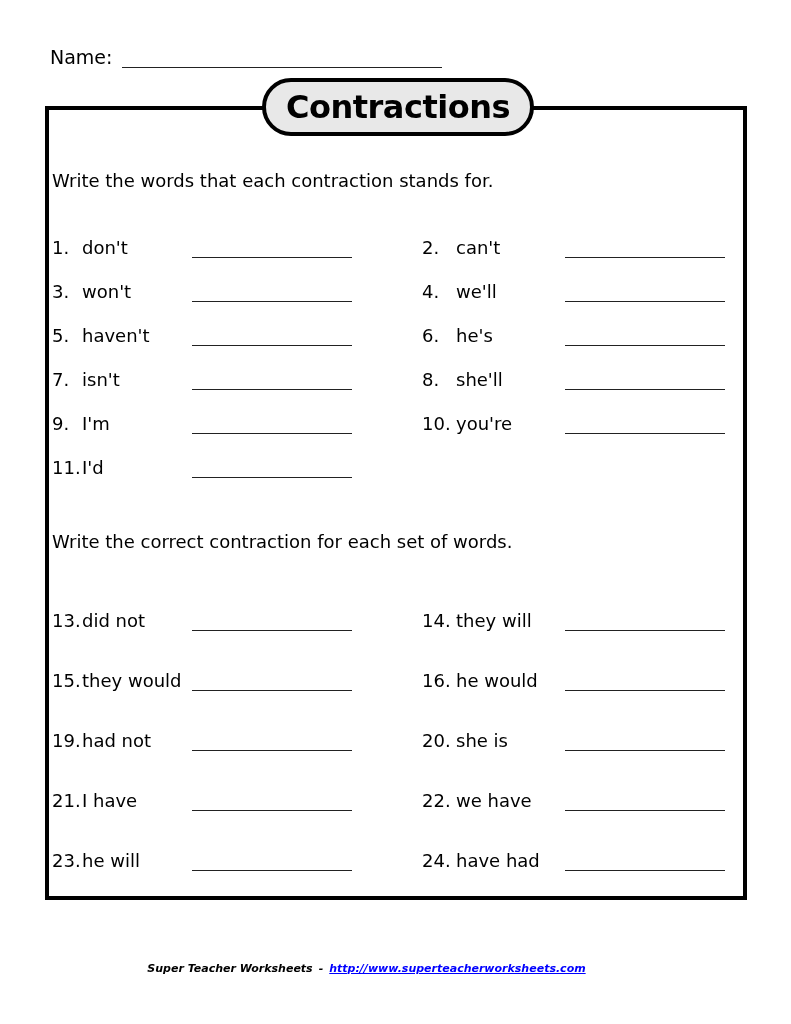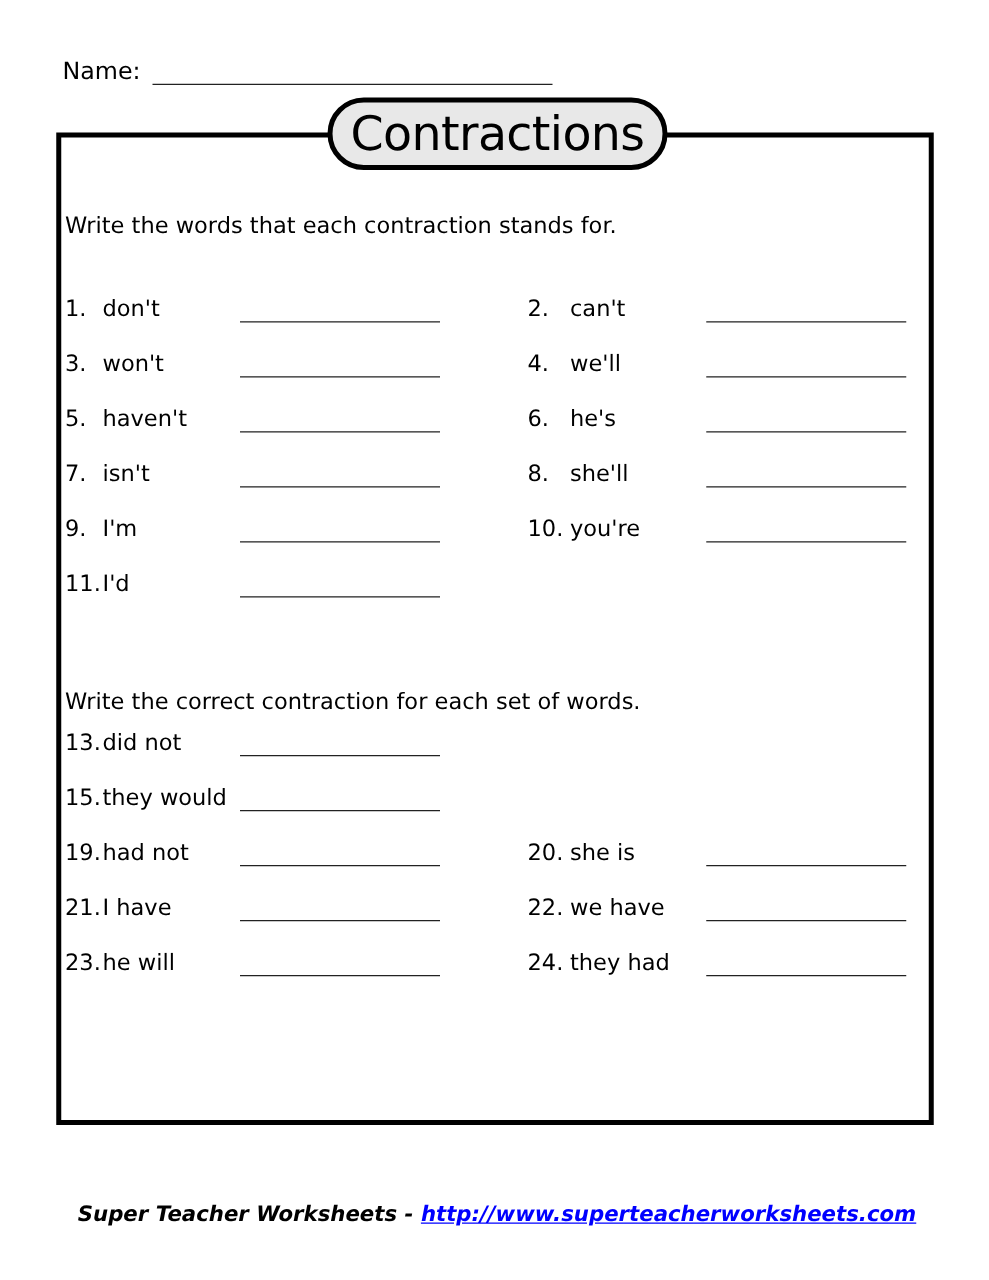--- a/index.html
+++ b/index.html
@@ -40,58 +40,58 @@
     position:absolute;left:262px;top:78px;
     width:272px;height:58px;
     background:var(--pill-fill);
     border:4px solid var(--ink);
     border-radius:31px;
     box-sizing:border-box;
     display:flex;align-items:center;justify-content:center;
     z-index:2;
   }
   .title-pill span{
-    font-size:38px;font-weight:normal;letter-spacing:-0.5px;
+    font-size:32px;font-weight:bold;letter-spacing:-0.5px;
   }
   
   .instruction{
     position:absolute;left:52px;
     font-size:18px;
     z-index:3;
   }
   #instruction-1{top:170px;}
-  #instruction-2{top:551px;}
+  #instruction-2{top:531px;}
   
   .items{
     position:absolute;left:52px;width:673px;
     display:flex;flex-direction:column;
     z-index:3;
   }
   #items-1{top:225px;}
-  #items-2{top:572px;}
+  #items-2{top:598px;gap:16px;}
   .row{display:flex;height:44px;}
   .item{display:flex;align-items:center;font-size:18px;}
   .item.left{width:300px;}
   .spacer{width:70px;}
   .item.right{width:303px;}
   .label{display:flex;align-items:center;}
   .item.left .label{min-width:140px;}
   .item.right .label{min-width:143px;}
   .num{display:inline-block;min-width:30px;}
   .item.right .num{min-width:34px;}
   .word{white-space:nowrap;padding-right:6px;}
   .blank{
     flex:1;height:0;align-self:center;
     border-bottom:1.5px solid var(--line);
     transform:translateY(10px);
   }
   
   .footer{
     position:absolute;left:0;top:962px;width:733px;
-    text-align:right;font-size:17px;
+    text-align:center;font-size:11px;
     font-style:italic;font-weight:bold;
   }
   .footer a{
     color:var(--link);text-decoration:underline;
     font-style:italic;font-weight:bold;
   }
   .footer .sep{padding:0 6px;}
 </style>
 </head>
 <body>
@@ -212,30 +212,44 @@
 <div class="items" id="items-2">
   <div class="row">
     <div class="item left">
       <span class="label">
           <span class="num">13.</span>
           <span class="word">did not</span>
         </span>
       <span class="blank"></span>
     </div>
     <div class="spacer"></div>
+    <div class="item right">
+      <span class="label">
+          <span class="num">14.</span>
+          <span class="word">they will</span>
+        </span>
+      <span class="blank"></span>
+    </div>
   </div>
   <div class="row">
     <div class="item left">
       <span class="label">
           <span class="num">15.</span>
           <span class="word">they would</span>
         </span>
       <span class="blank"></span>
     </div>
     <div class="spacer"></div>
+    <div class="item right">
+      <span class="label">
+          <span class="num">16.</span>
+          <span class="word">he would</span>
+        </span>
+      <span class="blank"></span>
+    </div>
   </div>
   <div class="row">
     <div class="item left">
       <span class="label">
           <span class="num">19.</span>
           <span class="word">had not</span>
         </span>
       <span class="blank"></span>
     </div>
     <div class="spacer"></div>
@@ -269,21 +283,21 @@
       <span class="label">
           <span class="num">23.</span>
           <span class="word">he will</span>
         </span>
       <span class="blank"></span>
     </div>
     <div class="spacer"></div>
     <div class="item right">
       <span class="label">
           <span class="num">24.</span>
-          <span class="word">they had</span>
+          <span class="word">have had</span>
         </span>
       <span class="blank"></span>
     </div>
   </div>
 </div>
 
 <div class="footer">
   <span>Super Teacher Worksheets</span><span class="sep">-</span><a href="#">http://www.superteacherworksheets.com</a>
 </div>
 

